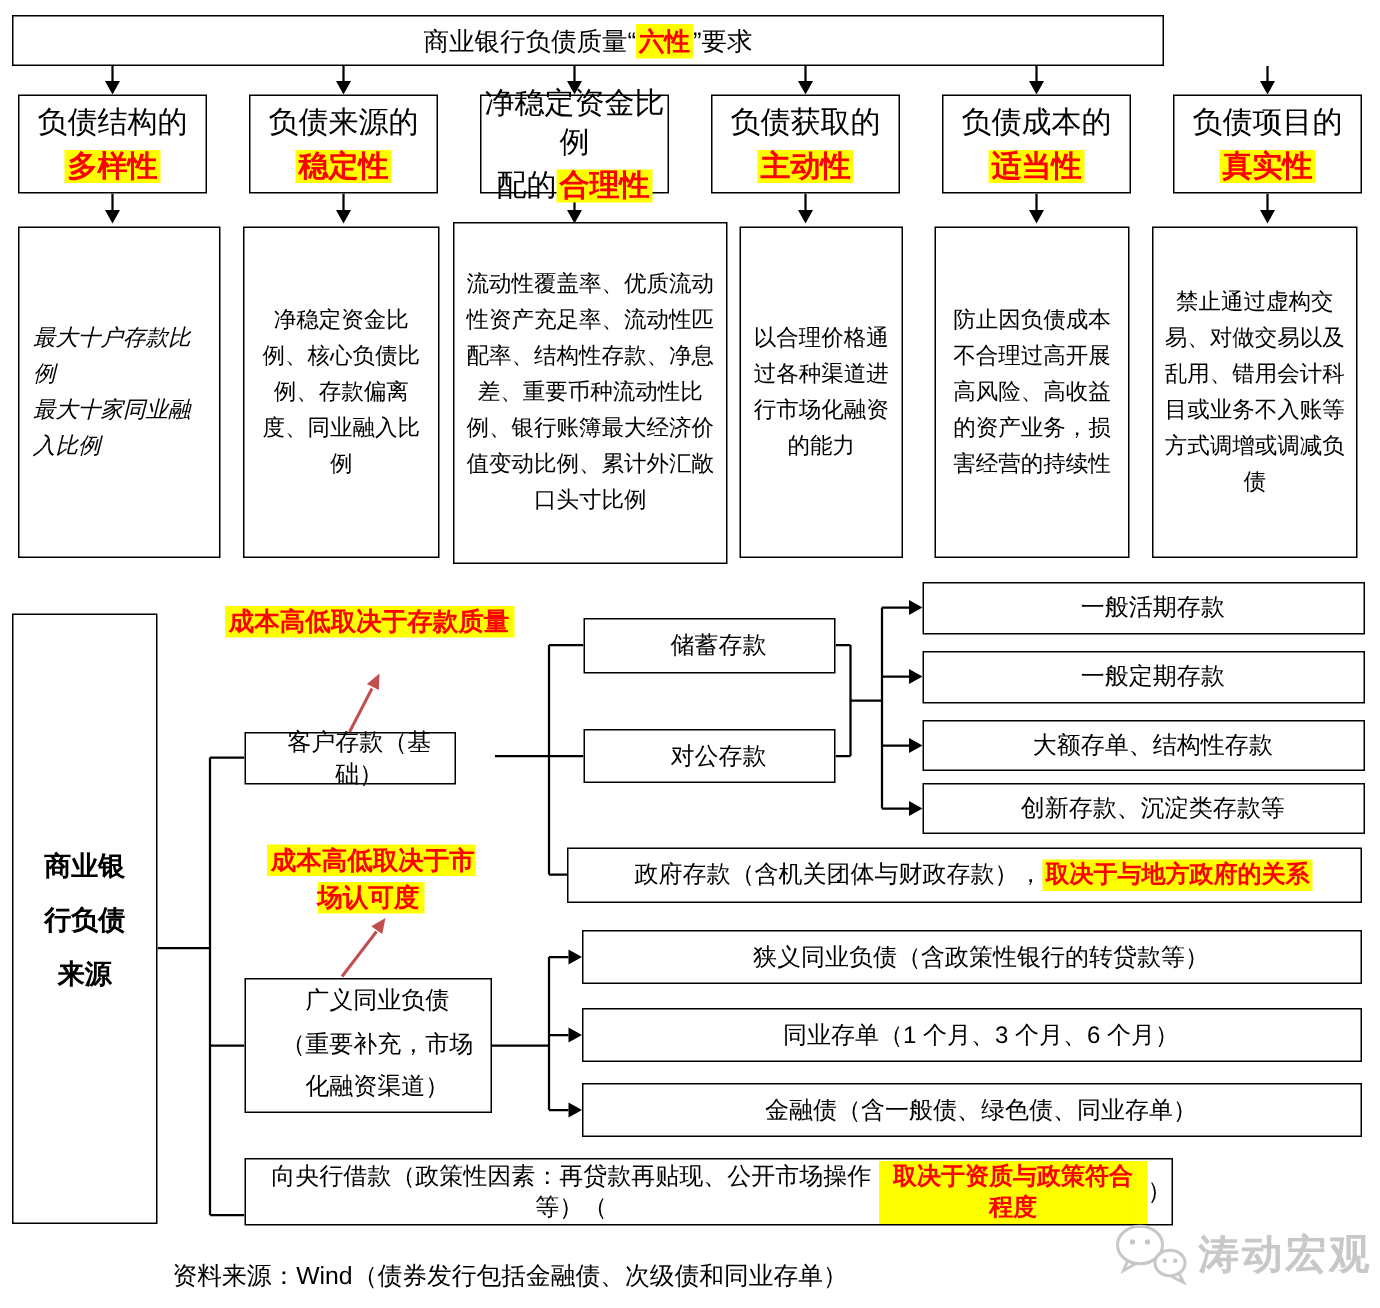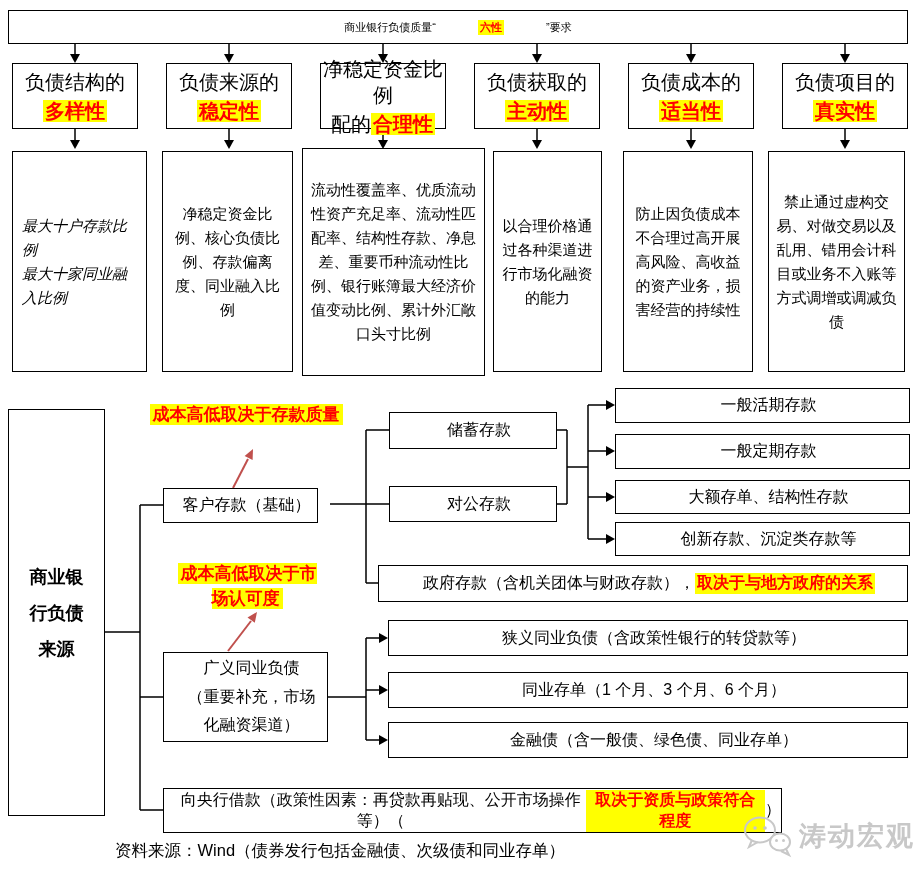--- a/index.html
+++ b/index.html
@@ -1,20 +1,20 @@
 <!DOCTYPE html>
 <html><head>
 <meta charset="utf-8">
 <style>
   html,body{margin:0;padding:0;background:#fff;}
   body{width:920px;height:872px;position:relative;font-family:"Liberation Sans",sans-serif;color:#000;}
   .layer{position:absolute;left:0;top:0;pointer-events:none;}
   .box{position:absolute;border:1.5px solid #000;background:#fff;box-sizing:border-box;
        display:flex;align-items:center;justify-content:center;text-align:center;}
-  .titlebox{left:8px;top:10px;width:900px;height:34px;font-size:11px;gap:42px;}
+  .titlebox{left:8px;top:10px;width:768px;height:34px;font-size:17px;}
   .hdr{top:63px;width:126px;height:66px;flex-direction:column;gap:3px;font-size:20px;line-height:1.3;}
   .hl{background:#FFFF00;color:#FF0000;font-weight:bold;padding:0 2px;}
   .detail{font-size:15px;line-height:1.6;white-space:pre-line;padding:3px 6px;}
   .d-left{text-align:left;justify-content:flex-start;padding-left:9px;font-style:italic;}
   .rootbox{left:8px;top:409px;width:97px;height:407px;font-size:18px;font-weight:bold;
            line-height:2.0;white-space:pre-line;}
   .node{font-size:16px;padding-left:12px;}
   .pre3{white-space:pre-line;line-height:1.8;}
   .ann{position:absolute;text-align:center;font-size:17px;font-weight:bold;line-height:1.45;}
   .ann span{background:#FFFF00;color:#FF0000;white-space:pre-line;padding:1px 3px;}
@@ -116,21 +116,21 @@
 <div class="box detail" style="left:768px;top:151px;width:137px;height:221px">禁止通过虚构交易、对做交易以及乱用、错用会计科目或业务不入账等方式调增或调减负债</div>
 
 <div class="box rootbox">商业银
 行负债
 来源</div>
 
 <div class="ann" style="left:140px;top:403px;width:212px">
   <span>成本高低取决于存款质量</span>
 </div>
 
-<div class="box node" style="left:163px;top:488px;width:155px;height:35px">客户存款（基础）</div>
+<div class="box node" style="left:163px;top:488px;width:141px;height:35px">客户存款（基础）</div>
 
 <div class="box node" style="left:389px;top:412px;width:168px;height:37px">储蓄存款</div>
 <div class="box node" style="left:389px;top:486px;width:168px;height:36px">对公存款</div>
 
 <div class="box node" style="left:615px;top:388px;width:295px;height:35px">一般活期存款</div>
 <div class="box node" style="left:615px;top:434px;width:295px;height:35px">一般定期存款</div>
 <div class="box node" style="left:615px;top:480px;width:295px;height:34px">大额存单、结构性存款</div>
 <div class="box node" style="left:615px;top:522px;width:295px;height:34px">创新存款、沉淀类存款等</div>
 
 <div class="box node" style="left:378px;top:565px;width:530px;height:37px">
@@ -144,21 +144,21 @@
 </div>
 
 <div class="box node pre3" style="left:163px;top:652px;width:165px;height:90px">广义同业负债
 （重要补充，市场
 化融资渠道）</div>
 
 <div class="box node" style="left:388px;top:620px;width:520px;height:36px">狭义同业负债（含政策性银行的转贷款等）</div>
 <div class="box node" style="left:388px;top:672px;width:520px;height:36px">同业存单（1 个月、3 个月、6 个月）</div>
 <div class="box node" style="left:388px;top:722px;width:520px;height:36px">金融债（含一般债、绿色债、同业存单）</div>
 
-<div class="box node" style="left:163px;top:788px;width:619px;height:45px">
+<div class="box node" style="left:163px;top:772px;width:619px;height:45px">
   <span>向央行借款（政策性因素：再贷款再贴现、公开市场操作等）（</span>
     <span class="hl">取决于资质与政策符合程度</span>
     <span>）</span>
 </div>
 
 <div class="note">资料来源：Wind（债券发行包括金融债、次级债和同业存单）</div>
 
 <div class="wm">
   <svg width="52" height="44" viewBox="0 0 52 44">
     <ellipse cx="18" cy="16" rx="15" ry="12.5" fill="none" stroke="#C8C8C8" stroke-width="2"></ellipse>

